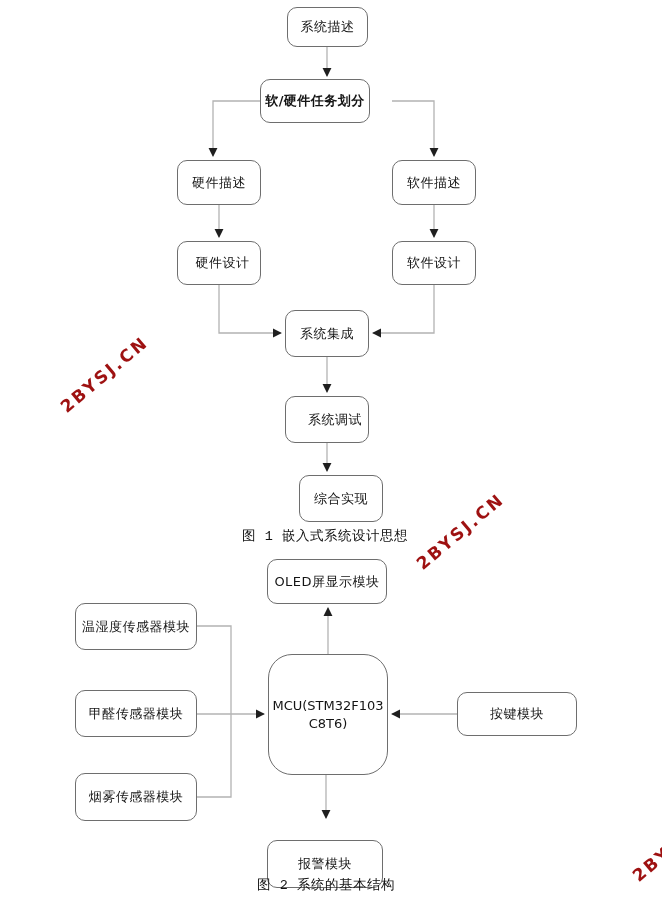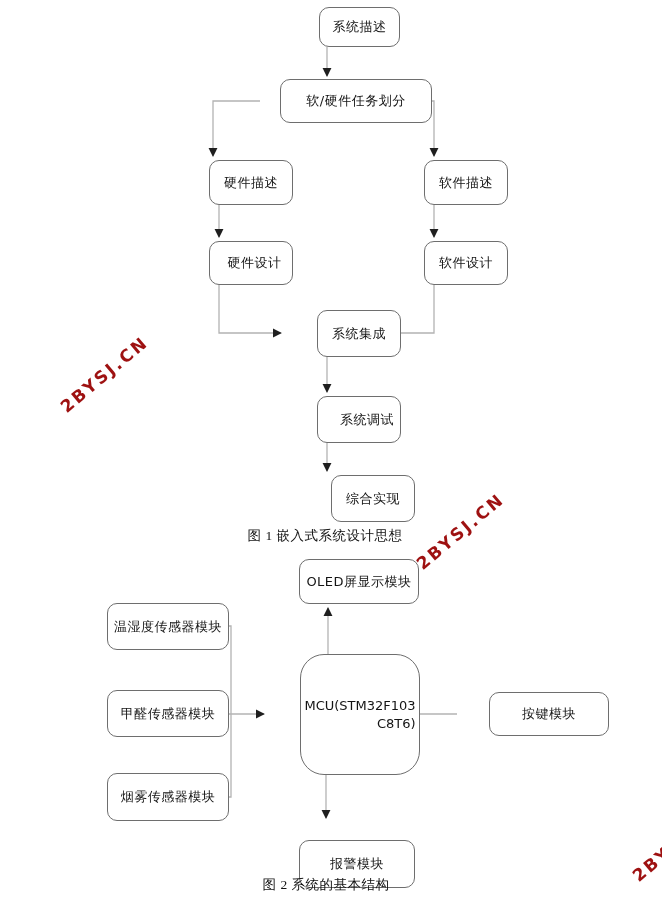--- a/index.html
+++ b/index.html
@@ -28,39 +28,38 @@
   }
   .node {
     position: absolute;
     box-sizing: border-box;
     border: 1px solid #6e6e6e;
     border-radius: 10px;
     background: #ffffff;
     display: flex;
     align-items: center;
     justify-content: center;
-    text-align: right;
+    text-align: center;
     font-size: 13px;
     color: #141414;
     letter-spacing: 0.5px;
     line-height: 1.35;
     padding: 2px 4px;
-    margin-left: 32px;
   }
   .node.big {
     border-radius: 24px;
     font-size: 13px;
     letter-spacing: 0;
   }
   .caption {
     position: absolute;
     text-align: center;
     font-size: 13.5px;
     color: #111111;
-    font-family: Liberation Serif, serif;
+    font-family: Liberation Mono, monospace;
     letter-spacing: 0.5px;
     white-space: nowrap;
   }
   .wm {
     position: absolute;
     color: var(--wm-color, #9e1111);
     font-weight: bold;
     font-size: 17px;
     letter-spacing: 2.5px;
     transform: rotate(-40deg);
@@ -96,21 +95,21 @@
       <path d="M197 626 H231 V797 H197"></path>
       <path d="M197 714 H231"></path>
       <path d="M231 714 H264" marker-end="url(#arr)"></path>
       <path d="M457 714 H392" marker-end="url(#arr)"></path>
       <path d="M326 775 V818" marker-end="url(#arr)"></path>
     </g>
   </svg>
 
   <div>
     <div class="node" style="left:287px; top:7px;  width:81px;  height:40px;">系统描述</div>
-    <div class="node" style="left:248px; top:79px; width:152px; height:44px;">软/硬件任务划分</div>
+    <div class="node" style="left:260px; top:79px; width:110px; height:44px;font-weight:bold;">软/硬件任务划分</div>
     <div class="node" style="left:177px; top:160px; width:84px; height:45px;">硬件描述</div>
     <div class="node" style="left:392px; top:160px; width:84px; height:45px;">软件描述</div>
     <div class="node" style="left:177px; top:241px; width:84px; height:44px;padding-left:11px;">硬件设计</div>
     <div class="node" style="left:392px; top:241px; width:84px; height:44px;">软件设计</div>
     <div class="node" style="left:285px; top:310px; width:84px; height:47px;">系统集成</div>
     <div class="node" style="left:285px; top:396px; width:84px; height:47px;padding-left:20px;">系统调试</div>
     <div class="node" style="left:299px; top:475px; width:84px; height:47px;">综合实现</div>
     <div class="caption" style="left:240px; top:527px; width:170px;">图 1 嵌入式系统设计思想</div>
   </div>
 

